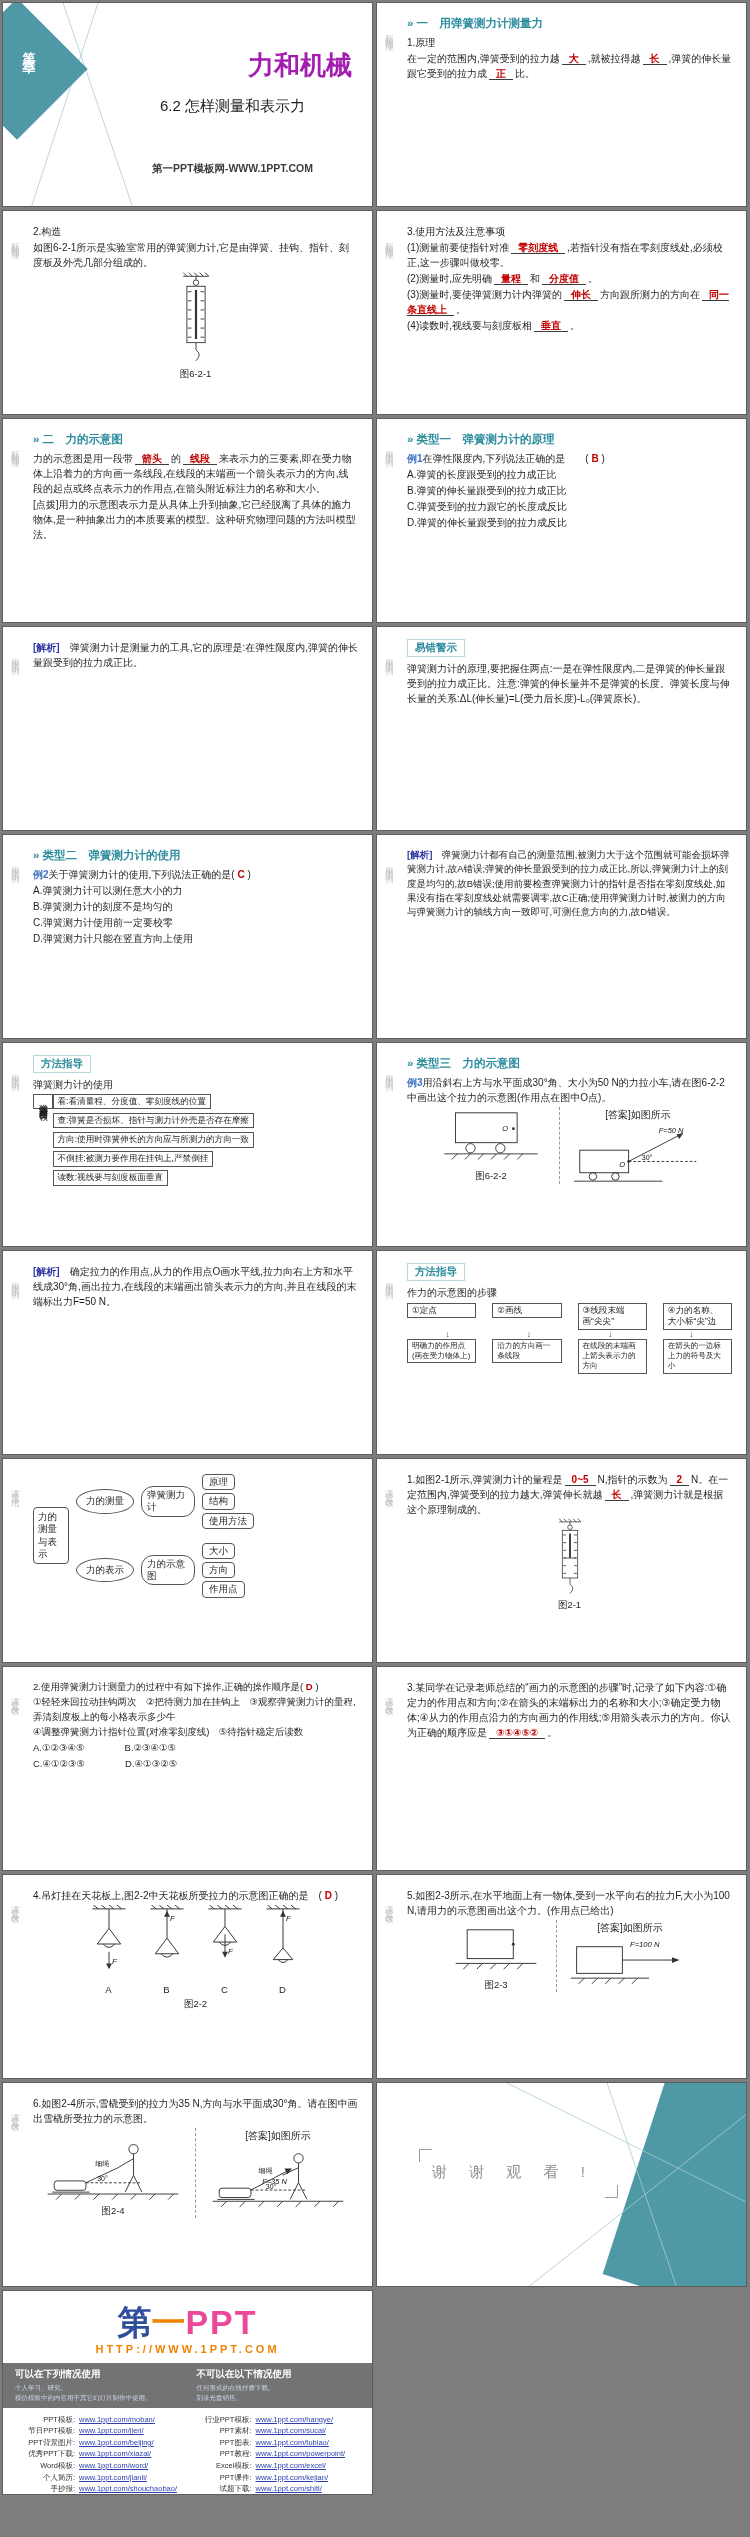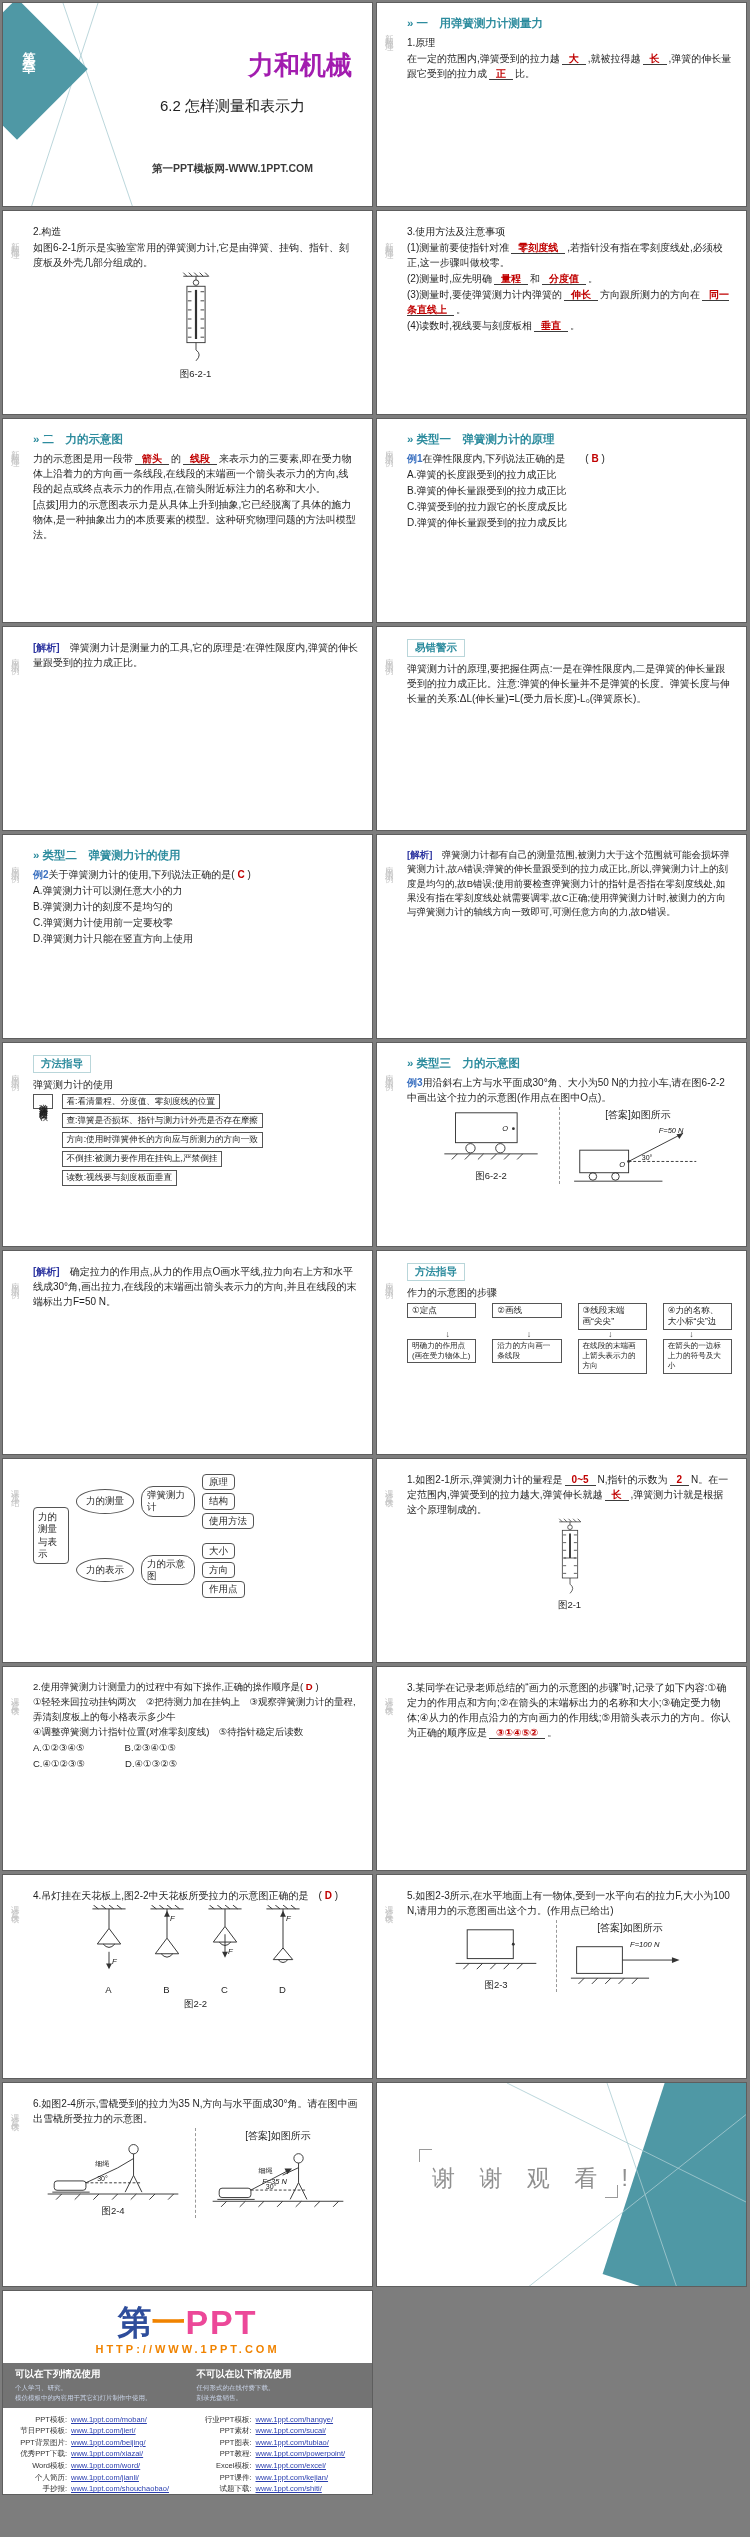--- a/index.html
+++ b/index.html
@@ -24,21 +24,21 @@
   .figrow{display:flex;justify-content:center;align-items:flex-start;gap:12px;margin-top:2px;}
   .figcol{text-align:center;}
   .figcap{font-size:9.5px;margin-top:0;text-align:center;}
   .vdash{border-left:1px dashed #999;align-self:stretch;}
   svg{display:block;margin:0 auto;}
   .sk{stroke:#333;stroke-width:1;fill:none;}
   .skb{stroke:#333;stroke-width:2.4;fill:none;}
   .ftxt{font-size:8px;fill:#111;font-style:italic;}
   .ntxt{font-size:7.5px;fill:#111;}
   
-  .fc1{display:flex;gap:9px;margin-top:2px;}
+  .fc1{display:flex;margin-top:2px;}
   .fc1-root{writing-mode:vertical-rl;border:1px solid #555;padding:2px 2px;
             font-size:9px;letter-spacing:1px;align-self:flex-start;}
   .fc1-items{display:flex;flex-direction:column;gap:3.5px;flex:1;}
   .fcbox{border:1px solid #555;padding:1px 4px;font-size:8.6px;line-height:1.35;
          align-self:flex-start;background:#fff;}
   
   .fc2{display:grid;grid-template-columns:repeat(4,1fr);gap:16px;margin-top:3px;}
   .fc2 .fcbox{align-self:start;}
   .fc2-arrows{display:grid;grid-template-columns:repeat(4,1fr);text-align:center;
               color:#444;font-size:9px;line-height:1;}
@@ -63,39 +63,39 @@
   .s1-title{position:absolute;left:110px;right:20px;top:43px;text-align:right;
             font-size:26px;font-weight:900;color:#a21caf;}
   .s1-sub{position:absolute;left:110px;right:20px;top:92px;text-align:center;
           font-size:15px;color:#222;}
   .s1-mark{position:absolute;left:110px;right:20px;top:158px;text-align:center;
            font-size:10.5px;font-weight:bold;color:#3c3c3c;}
   
   .s22{padding:0;}
   .s22-shape{position:absolute;right:-40px;top:-20px;width:150px;height:240px;
              background:#4f98a5;transform:rotate(18deg);}
-  .s22-text{position:absolute;left:55px;top:78px;font-size:23px;color:#8f8f8f;
+  .s22-text{position:absolute;left:55px;top:78px;font-size:15px;color:#8f8f8f;
             letter-spacing:9px;text-align:right;}
   .cnr{position:absolute;width:12px;height:12px;}
   .cnr-tl{left:42px;top:66px;border-left:1px solid #9a9a9a;border-top:1px solid #9a9a9a;}
   .cnr-br{left:228px;top:102px;border-right:1px solid #9a9a9a;border-bottom:1px solid #9a9a9a;}
   
   .footer{background:#fff;border:1px solid #5e5e5e;height:205px;box-sizing:border-box;
           overflow:hidden;font-size:7.5px;}
   .f-logo{display:flex;justify-content:center;align-items:baseline;padding-top:14px;line-height:1;}
   .f-logo .c1{color:#2e4d9b;font-weight:900;font-size:34px;}
   .f-logo .c2{color:#f08300;font-weight:900;font-size:34px;}
   .f-logo .c3{color:#ec4899;font-weight:900;font-size:34px;letter-spacing:2px;}
   .f-url{text-align:center;color:#f08300;font-weight:bold;font-size:11px;
          letter-spacing:3px;margin:4px 0 8px;}
   .f-bar{background:#737373;color:#fff;display:flex;padding:5px 12px;gap:18px;}
   .f-bar .col{flex:1;}
   .f-bar .btitle{font-size:9.5px;font-weight:bold;margin-bottom:2px;}
   .f-bar .bitem{font-size:6.5px;color:#c9d4e8;line-height:1.5;}
-  .f-links{display:flex;padding:6px 2px;gap:4px;}
+  .f-links{display:flex;padding:6px 10px;gap:4px;}
   .f-links .col{flex:1;}
   .lrow{display:flex;line-height:1.55;}
   .lrow .lab{width:62px;color:#333;text-align:right;margin-right:4px;}
   .lrow .url{color:#2b3faf;text-decoration:underline;cursor:pointer;}
   .empty-cell{background:transparent;}
   .line-teal{stroke:#a9ccd2;stroke-width:0.8;fill:none;}
 </style>
 </head>
 <body>
 

